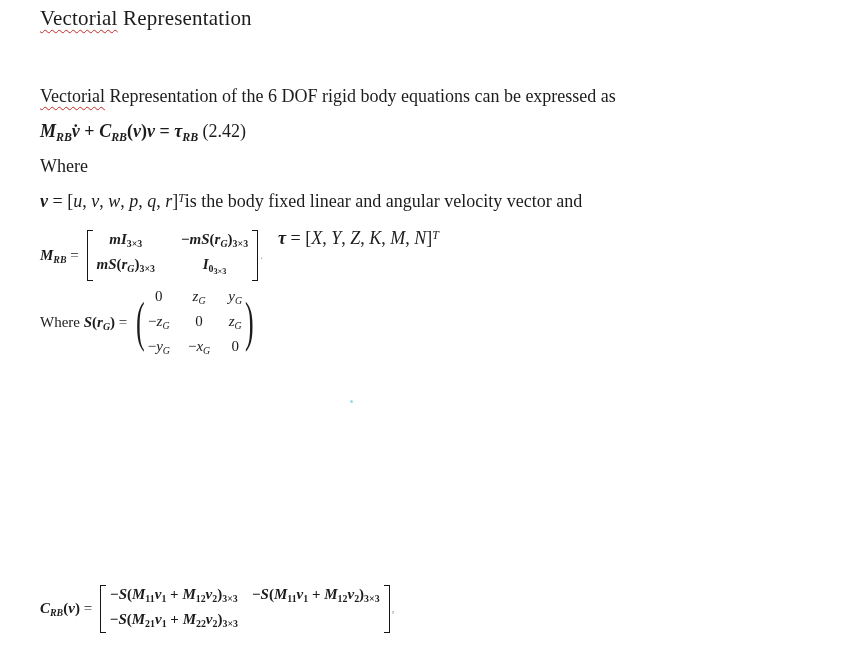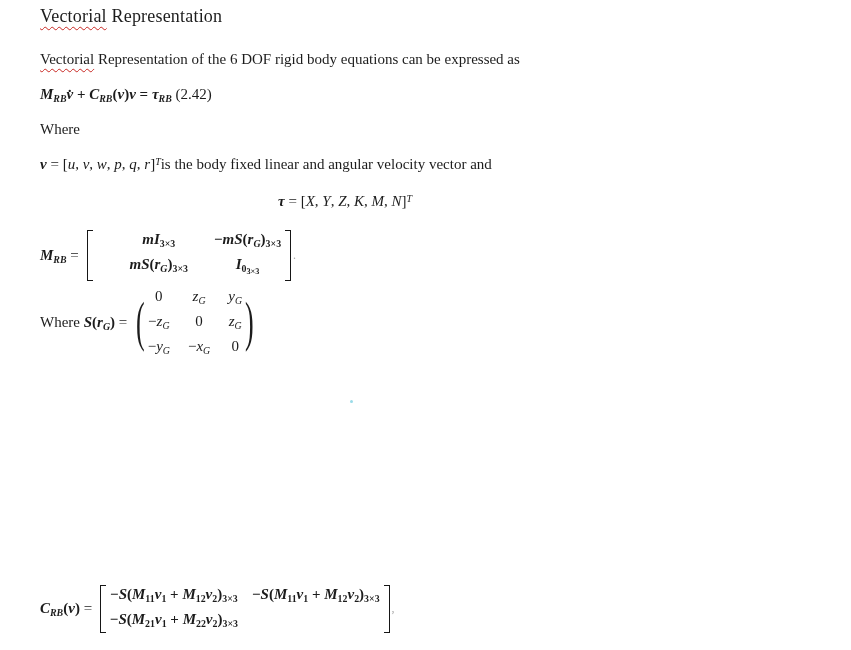--- a/index.html
+++ b/index.html
@@ -2,26 +2,26 @@
 <html><head>
 <meta charset="utf-8">
 <style>
   html,body{margin:0;padding:0;background:#ffffff;}
   .page{
     position:relative;width:851px;height:650px;background:#ffffff;
     font-family:"Liberation Serif","DejaVu Serif",serif;color:#1c1c1c;
     overflow:hidden;
   }
   .abs{position:absolute;white-space:nowrap;margin:0;}
-  .title{font-size:18px;font-weight:400;letter-spacing:0.2px;}
-  .body15{font-size:15px;}
+  .title{font-size:21px;font-weight:400;letter-spacing:0.2px;}
+  .body15{font-size:18px;margin-top:35px;}
   .eqrow{display:flex;align-items:center;font-size:15px;}
   .lbl{white-space:pre;margin-right:2px;}
   .matrix{display:grid;align-items:baseline;}
-  .gap-wide{column-gap:26px;margin-left:33px;}
+  .gap-wide{column-gap:26px;}
   .gap-mid{column-gap:18px;}
   .gap-tight{column-gap:14px;}
   .matrix .cell{text-align:center;line-height:21px;white-space:nowrap;}
   .brkt{align-self:stretch;width:5px;}
   .brkt-l{border:1.5px solid #161616;border-right:none;margin:1px 4px 1px 2px;}
   .brkt-r{border:1.5px solid #161616;border-left:none;margin:1px 2px 1px 4px;}
   .paren{display:inline-block;font-size:26px;line-height:1;transform:scaleY(2.15);
          font-weight:400;margin:0 3px;}
   .tk{white-space:pre;}
   .bi{font-weight:bold;font-style:italic;}

